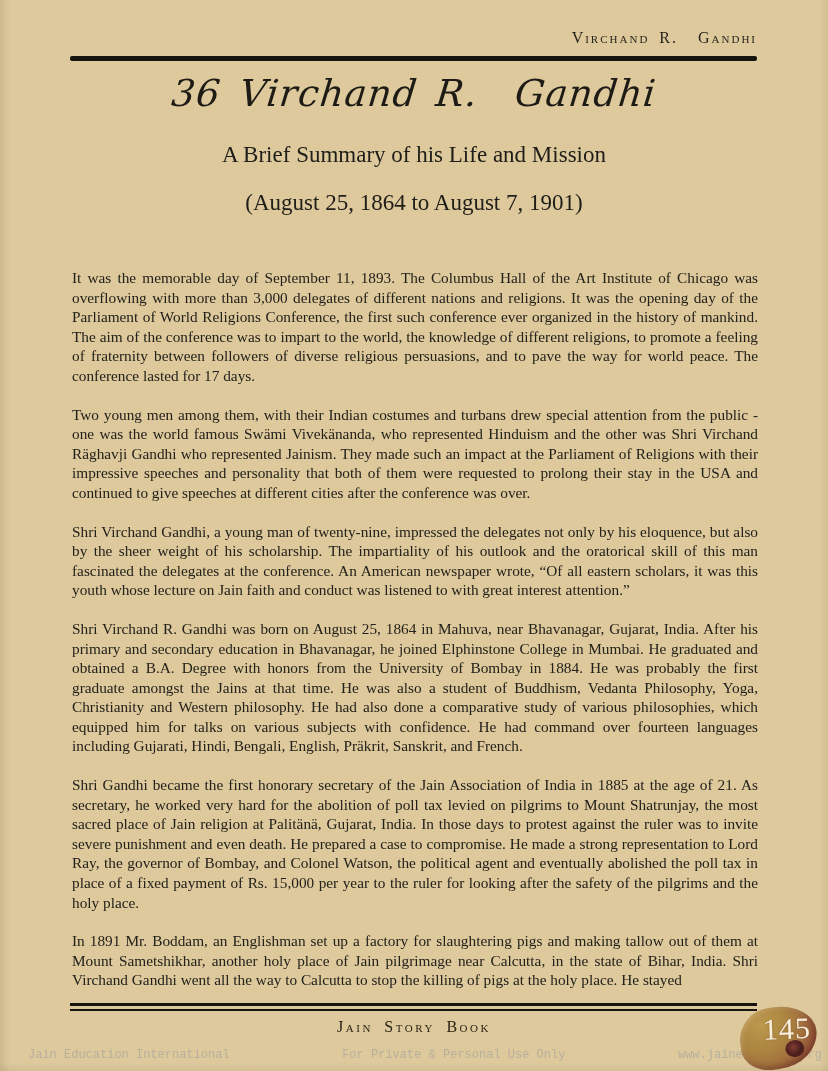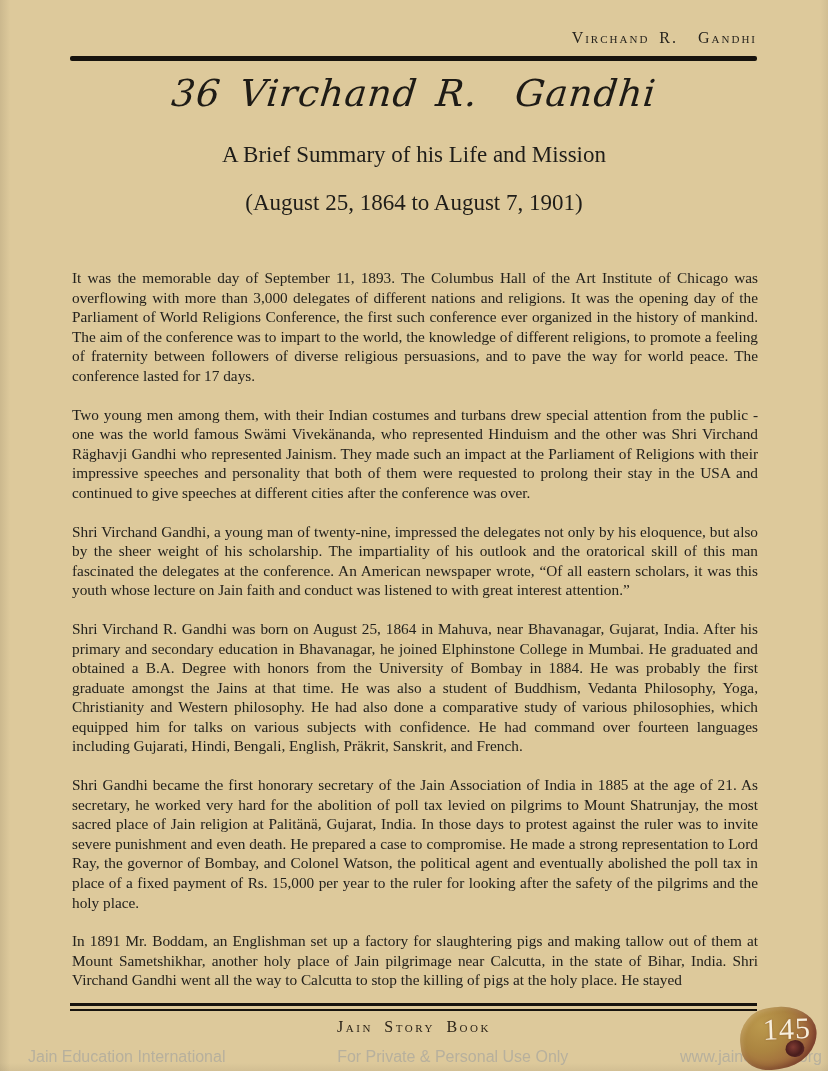--- a/index.html
+++ b/index.html
@@ -114,22 +114,22 @@
     font-size: 16px;
     color: #2b2318;
   }
   .footer-notes {
     position: absolute;
     top: 1048px;
     left: 28px;
     right: 6px;
     display: flex;
     justify-content: space-between;
-    font-family: Liberation Sans, sans-serif;
-    font-size: 16px;
+    font-family: Liberation Mono, monospace;
+    font-size: 12px;
     color: #b7b09d;
     z-index: 1;
   }
 
   .page-badge {
     position: absolute;
     right: 11px;
     bottom: 2px;
     width: 77px;
     height: 62px;

